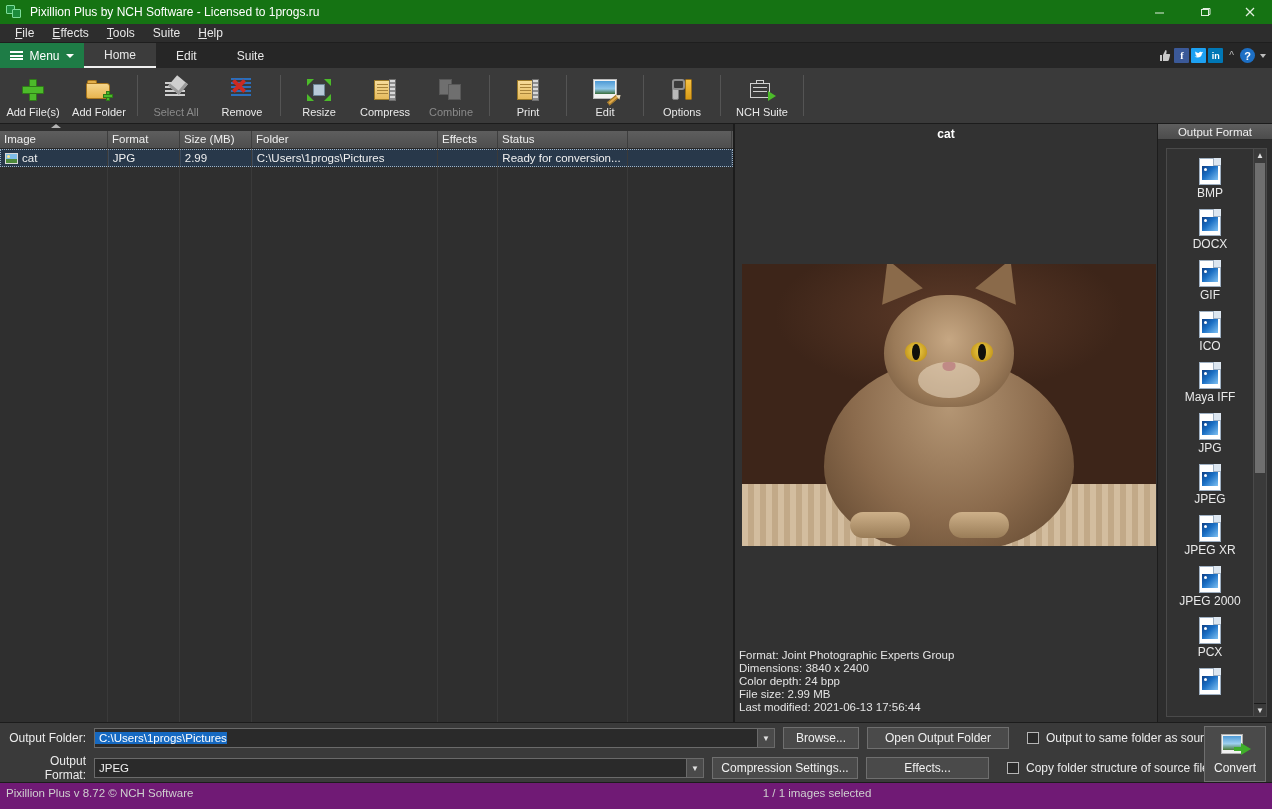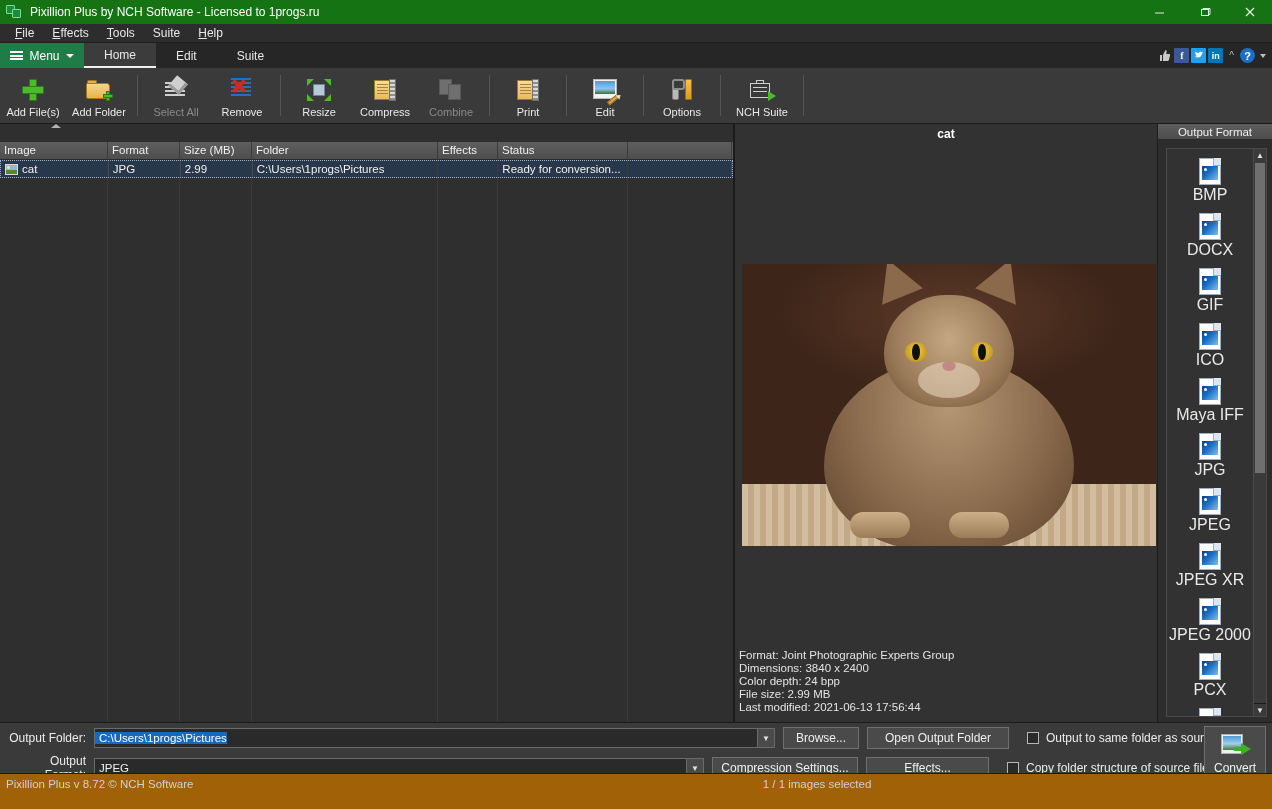--- a/index.html
+++ b/index.html
@@ -175,21 +175,21 @@
                     border-left:8px solid #4cbb2a; }
 
   
   .main { position: absolute; left: 0; top: 124px; right: 0; bottom: 87px; display: flex; }
   .filelist { width: 734px; background: #2f2f2f; border-right: 1px solid #1c1c1c;
               position: relative; }
   .sort-arrow { position: absolute; left: 51px; top: 0px; width: 0; height: 0;
                 border-left: 5px solid transparent; border-right: 5px solid transparent;
                 border-bottom: 4px solid #b3b3b3; }
   .thead { display: flex; height: 18px; background: #585858;
-           border-bottom: 1px solid #2a2a2a; margin-top: 18px; }
+           border-bottom: 1px solid #2a2a2a; margin-top: 7px; }
   .th { font-size: 11.5px; color: #efefef; padding-left: 4px; line-height: 17px;
         border-right: 1px solid #3e3e3e; background: linear-gradient(#5e5e5e,#4e4e4e);
         overflow: hidden; white-space: nowrap; }
   .trow { display: flex; height: 18px; background: #28384a; align-items: stretch;
           border: 1px dotted #9fb4c8; }
   .td { font-size: 11.5px; color: #f0f0f0; padding-left: 4px; line-height: 16px;
         border-right: 1px solid #3b4a5c; overflow: hidden; white-space: nowrap;
         display: flex; align-items: center; }
   .td .thumb { width: 13px; height: 11px; margin-right: 4px; flex: 0 0 auto;
                background: linear-gradient(#7fbde8 0 55%, #4e8a3c 55% 100%);
@@ -255,21 +255,21 @@
   .of-item { display: flex; flex-direction: column; align-items: center; gap: 1px;
              padding: 5px 0 4px; }
   .file-ic { width: 22px; height: 27px; position: relative; }
   .file-ic .sheet { position:absolute; inset:0; background:#ffffff; border:1px solid #9fb0c2; }
   .file-ic .fold { position:absolute; right:0; top:0; width:8px; height:8px;
                    background:#dce6f0; border-left:1px solid #9fb0c2; border-bottom:1px solid #9fb0c2; }
   .file-ic .pic { position:absolute; left:3px; top:8px; width:16px; height:14px;
                   background: linear-gradient(135deg,#0d3f86 0%, #1a6fc4 45%, #7ec0f2 100%); }
   .file-ic .pic:after { content:''; position:absolute; left:2px; top:2px; width:3px; height:3px;
                   border-radius:50%; background:#ffffff; }
-  .of-label { font-size: 16px; color: #e9e9e9; white-space: nowrap; }
+  .of-label { font-size: 12px; color: #e9e9e9; white-space: nowrap; }
   .of-sb { width: 13px; background: #3a3a3a; border-left: 1px solid #4a4a4a;
            position: relative; }
   .of-sb .arr { height: 13px; display: flex; align-items: center; justify-content: center;
                 color: #e0e0e0; font-size: 8px; }
   .of-sb .thumbbar { position: absolute; left: 1px; right: 1px; top: 14px; height: 310px;
                      background: #6f6f6f; }
   .of-sb .arr.bottom { position: absolute; left: 0; right: 0; bottom: 0; }
 
   
   .bottom { position: absolute; left: 0; right: 0; bottom: 21px; height: 66px;
@@ -300,22 +300,22 @@
                  background:#f0f0f0; border:1px solid #b0b0b0; }
   .conv-ic .im { position:absolute; left:2px; top:2px; width:18px; height:14px;
                  background: linear-gradient(#4e9ad6 0%, #9fd0ef 55%, #4b7a3a 100%); }
   .conv-ic .garr { position:absolute; right:-2px; bottom:1px; width:0;height:0;
                    border-top:6px solid transparent; border-bottom:6px solid transparent;
                    border-left:10px solid #3fae2a; }
   .conv-ic .gstem { position:absolute; right:6px; bottom:5px; width:9px; height:4px;
                     background:#3fae2a; }
 
   
-  .statusbar { position: absolute; left: 0; right: 0; bottom: 0; height: 36px;
-               background: #a16207; border-top: 1px solid #1c1c1c; }
+  .statusbar { position: absolute; left: 0; right: 0; bottom: 0; height: 27px;
+               background: #701a75; border-top: 1px solid #1c1c1c; }
   .sb-left { position: absolute; left: 6px; top: 0; line-height: 20px; font-size: 11.5px;
              color: #cfcfcf; }
   .sb-right { position: absolute; right: 0; left: 12px; top: 0; line-height: 20px;
               font-size: 11.5px; color: #cfcfcf; text-align: center;
               padding-left: 350px; }
 </style>
 </head>
 <body>
 
 <div id="app">

